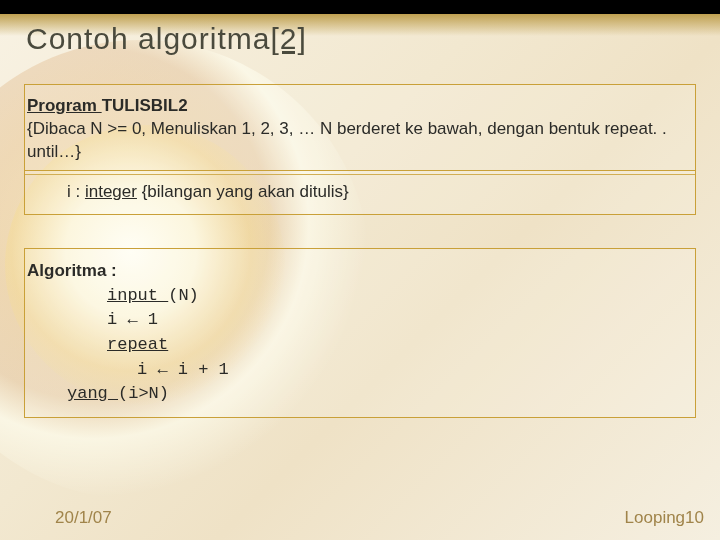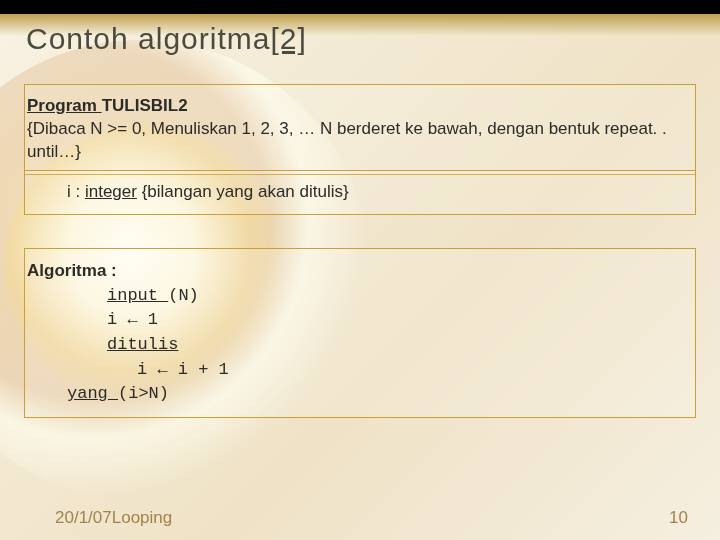--- a/index.html
+++ b/index.html
@@ -14,22 +14,22 @@
 .box1{top:84px}
 .box2{top:170px}
 .box3{top:248px;font-family:'Courier New',Courier,monospace;font-size:17px;line-height:1.45}
 .ul{text-decoration:underline}
 .b{font-weight:700}
 .ind1{padding-left:40px}
 .ind2{padding-left:80px}
 .ind3{padding-left:110px}
 .ftr{position:absolute;bottom:12px;left:0;right:0;display:flex;align-items:center;font-size:17px;color:#a0844a}
 .ftr .d{flex:0 0 auto;padding-left:55px}
-.ftr .c{flex:1;text-align:left}
-.ftr .p{flex:0 0 auto;padding-right:32px}
+.ftr .c{flex:1;text-align:right}
+.ftr .p{flex:0 0 auto;padding-right:16px}
 .sans{font-family:Arial,Helvetica,sans-serif;font-weight:700}
 </style>
 </head>
 <body>
 
 <div class="bg"></div>
 <div class="swirl"></div>
 <div class="swirl2"></div>
 <div class="topbar"></div>
 <div class="topfade"></div>
@@ -50,21 +50,21 @@
     <span>i : </span><span class="ul">integer</span><span>  {bilangan yang akan ditulis}</span>
   </div>
 </div>
 
 <div class="box box3">
   <div class="sans">Algoritma :</div>
   <div class="ind2">
     <span class="ul">input </span><span>(N)</span>
   </div>
   <div class="ind2">i ← 1</div>
-  <div class="ind2 ul">ditulis</div>
+  <div class="ind2 ul">repeat</div>
   <div class="ind3">i ← i + 1</div>
   <div class="ind1">
     <span class="ul">yang </span><span>(i&gt;N)</span>
   </div>
 </div>
 
 <div class="ftr">
   <div class="d">20/1/07</div>
   <div class="c">Looping</div>
   <div class="p">10</div>

